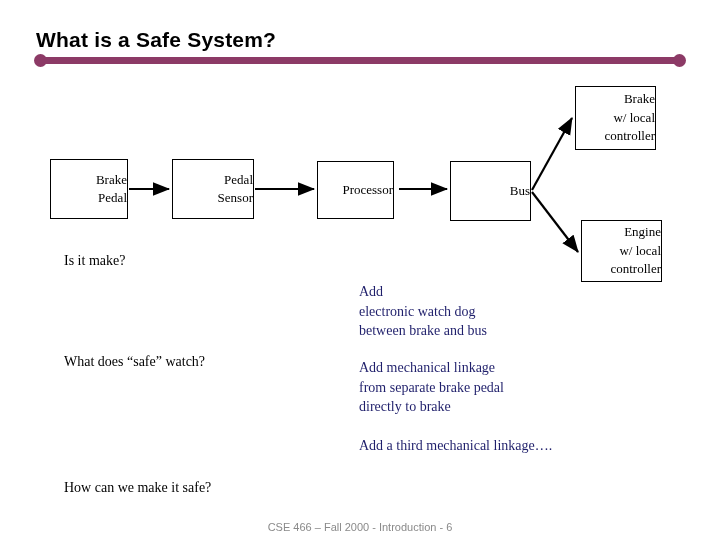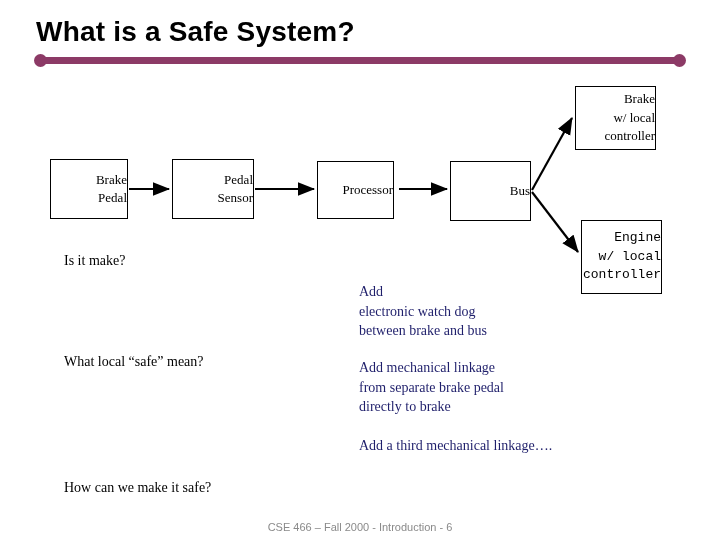--- a/index.html
+++ b/index.html
@@ -13,24 +13,24 @@
     height: 540px;
     background: #ffffff;
     overflow: hidden;
     font-family: "Liberation Serif", "DejaVu Serif", serif;
   }
 
   
   #title {
     position: absolute;
     left: 36px;
-    top: 16px;
+    top: 28px;
     font-family: "Liberation Sans", "DejaVu Sans", sans-serif;
     font-weight: bold;
-    font-size: 28px;
+    font-size: 21px;
     color: #000000;
     letter-spacing: 0.2px;
     white-space: nowrap;
   }
 
   
   #divider {
     position: absolute;
     left: 34px;
     top: 54px;
@@ -72,21 +72,21 @@
     line-height: 1.42;
     text-align: center;
   }
   .dbox .ln { display: block; white-space: nowrap; }
 
   #box-brake-pedal   { left: 50px;  top: 159px; width: 78px;  height: 60px; }
   #box-pedal-sensor  { left: 172px; top: 159px; width: 82px;  height: 60px; }
   #box-processor     { left: 317px; top: 161px; width: 77px;  height: 58px; }
   #box-bus           { left: 450px; top: 161px; width: 81px;  height: 60px; }
   #box-brake-ctrl    { left: 575px; top: 86px;  width: 81px;  height: 64px; }
-  #box-engine-ctrl   { left: 581px; top: 220px; width: 81px;  height: 74px; font-family: Liberation Mono, monospace; }
+  #box-engine-ctrl   { left: 581px; top: 220px; width: 81px;  height: 62px; }
 
   
   #arrows {
     position: absolute;
     left: 0;
     top: 0;
     width: 720px;
     height: 540px;
     pointer-events: none;
   }
@@ -177,21 +177,21 @@
     <span class="ln">controller</span>
   </div>
 
   <div class="dbox" id="box-engine-ctrl">
     <span class="ln">Engine</span>
     <span class="ln">w/ local</span>
     <span class="ln">controller</span>
   </div>
 
   <div class="btext" id="txt-is-it-safe">Is it make?</div>
-  <div class="btext" id="txt-what-does-safe">What local “safe” mean?</div>
+  <div class="btext" id="txt-what-does-safe">What does “safe” watch?</div>
   <div class="btext" id="txt-how-can-we">How can we make it safe?</div>
 
   <div class="btext navy" id="txt-watchdog">Add
 electronic watch dog
 between brake and bus</div>
   <div class="btext navy" id="txt-mech-linkage">Add mechanical linkage
 from separate brake pedal
 directly to brake</div>
   <div class="btext navy" id="txt-third-linkage">Add a third mechanical linkage….</div>
 

